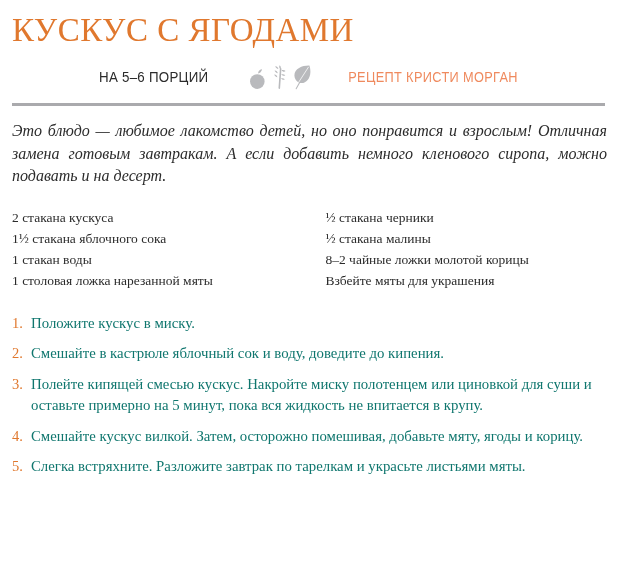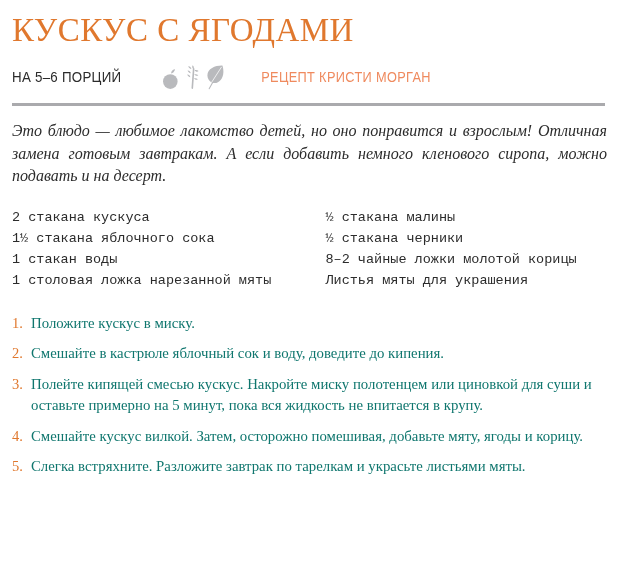--- a/index.html
+++ b/index.html
@@ -56,21 +56,21 @@
     font-weight: bold;
     font-size: 14px;
     color: #2b2b2b;
     margin-left: -12px;
   }
 
   .servings-row {
     margin-top: 16px;
     display: flex;
     align-items: center;
-    justify-content: flex-start;
+    justify-content: center;
     height: 24px;
     gap: 13px;
   }
   .servings-left {
     display: flex;
     align-items: center;
   }
   .servings-label {
     font-family: "Liberation Sans Narrow", "Liberation Sans", sans-serif;
     transform: scaleX(0.86);
@@ -122,21 +122,21 @@
 
   
   .ingredients {
     margin-top: 19px;
     display: flex;
   }
   .ing-col { }
   .ing-col.left { width: 314px; }
   .ing-col.right { width: 280px; }
   .ing-item {
-    font-family: Liberation Mono, monospace;
+    font-family: Liberation Serif, serif;
     font-size: 13.5px;
     line-height: 21px;
     color: #2b2b2b;
     white-space: nowrap;
   }
 
   
   .steps {
     margin-top: 22px;
   }
@@ -204,24 +204,24 @@
   <p class="intro">Это блюдо — любимое лакомство детей, но оно понравится и взрослым! Отличная замена готовым завтракам. А если добавить немного кленового сиропа, можно подавать и на десерт.</p>
 
   <div class="ingredients">
     <div class="ing-col left">
       <div class="ing-item">2 стакана кускуса</div>
       <div class="ing-item">1½ стакана яблочного сока</div>
       <div class="ing-item">1 стакан воды</div>
       <div class="ing-item">1 столовая ложка нарезанной мяты</div>
     </div>
     <div class="ing-col right">
+      <div class="ing-item">½ стакана черники</div>
       <div class="ing-item">½ стакана малины</div>
-      <div class="ing-item">½ стакана черники</div>
       <div class="ing-item">8–2 чайные ложки молотой корицы</div>
-      <div class="ing-item">Листья мяты для украшения</div>
+      <div class="ing-item">Взбейте мяты для украшения</div>
     </div>
   </div>
 
   <div class="steps">
     <div class="step">
       <div class="step-num">1.</div>
       <div class="step-text">Положите кускус в миску.</div>
     </div>
     <div class="step">
       <div class="step-num">2.</div>

